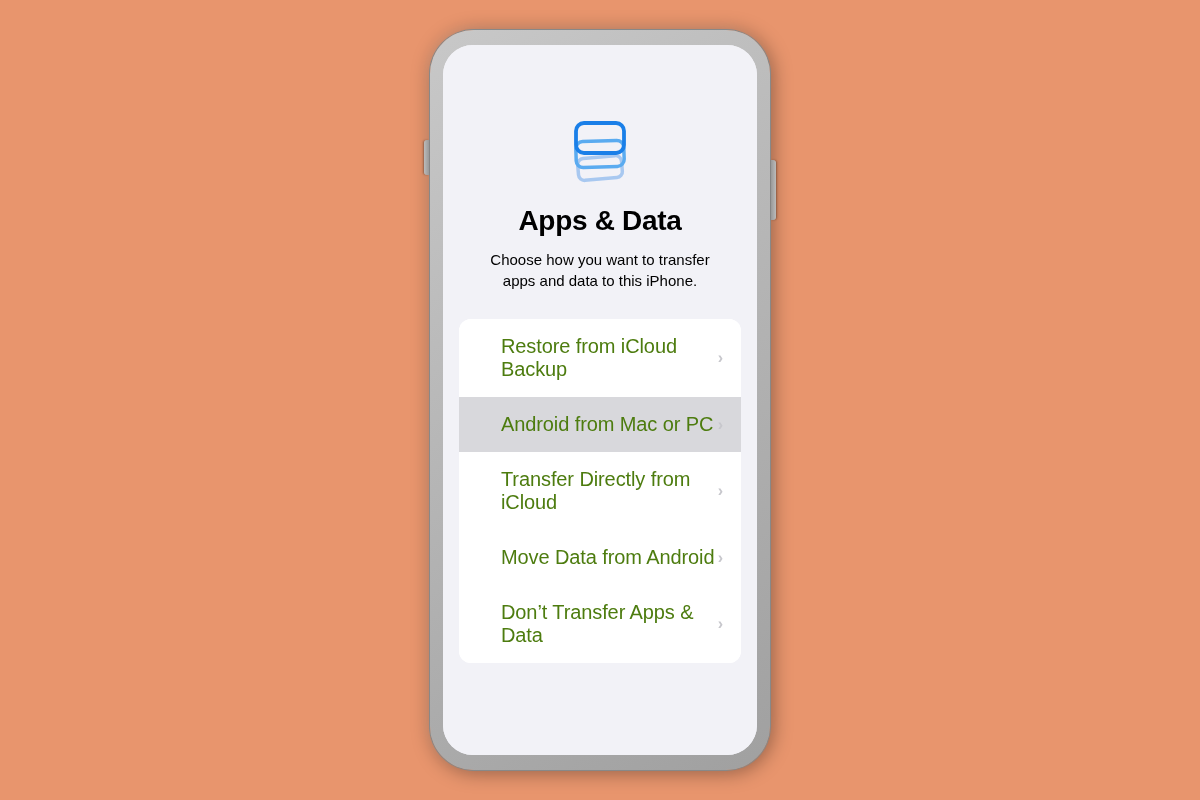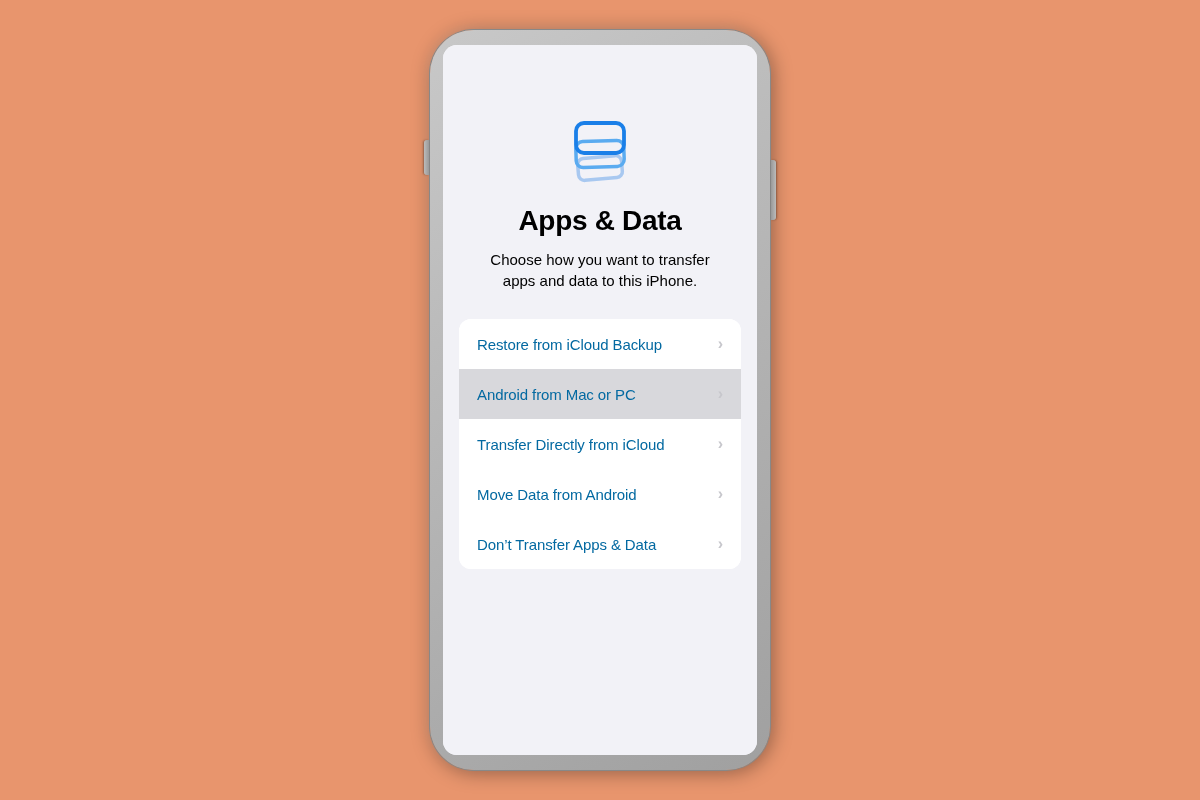--- a/index.html
+++ b/index.html
@@ -61,21 +61,21 @@
       background: linear-gradient(to left, #999, #bbb);
       border-radius: 3px 0 0 3px;
       box-shadow: -1px 0 2px rgba(0,0,0,0.3);
     }
 
     .phone-screen {
       position: relative;
       width: 314px;
       height: 710px;
       background: #f2f2f7;
-      border-radius: 14px;
+      border-radius: 30px;
       overflow: hidden;
       z-index: 1;
     }
 
     .screen-content {
       width: 100%;
       height: 100%;
       background: #f2f2f7;
       display: flex;
       flex-direction: column;
@@ -148,24 +148,25 @@
       content: '';
       position: absolute;
       bottom: 0;
       left: 18px;
       right: 0;
       height: 0.5px;
       background: #c6c6c8;
     }
 
     .menu-item-text {
-      font-size: 15px;
+      font-size: 20px;
       font-weight: 400;
-      color: #0369a1;
+      color: #4d7c0f;
       letter-spacing: -0.1px;
+      margin-left: 24px;
     }
 
     .chevron {
       color: #c7c7cc;
       font-size: 16px;
       font-weight: 600;
     }
 
   </style>
 </head>

